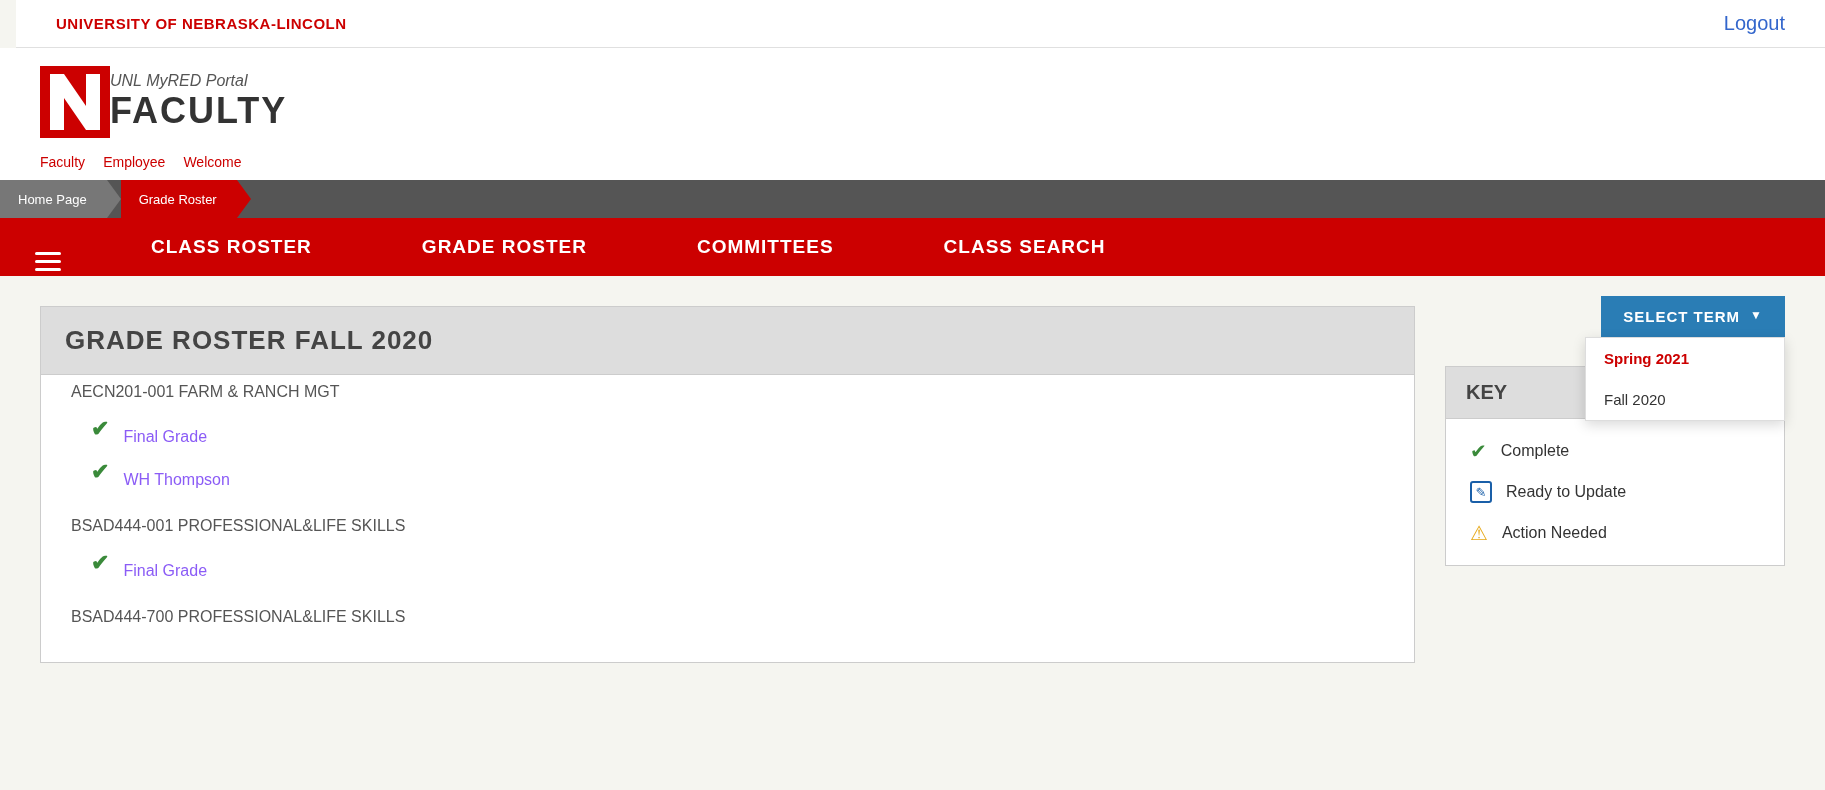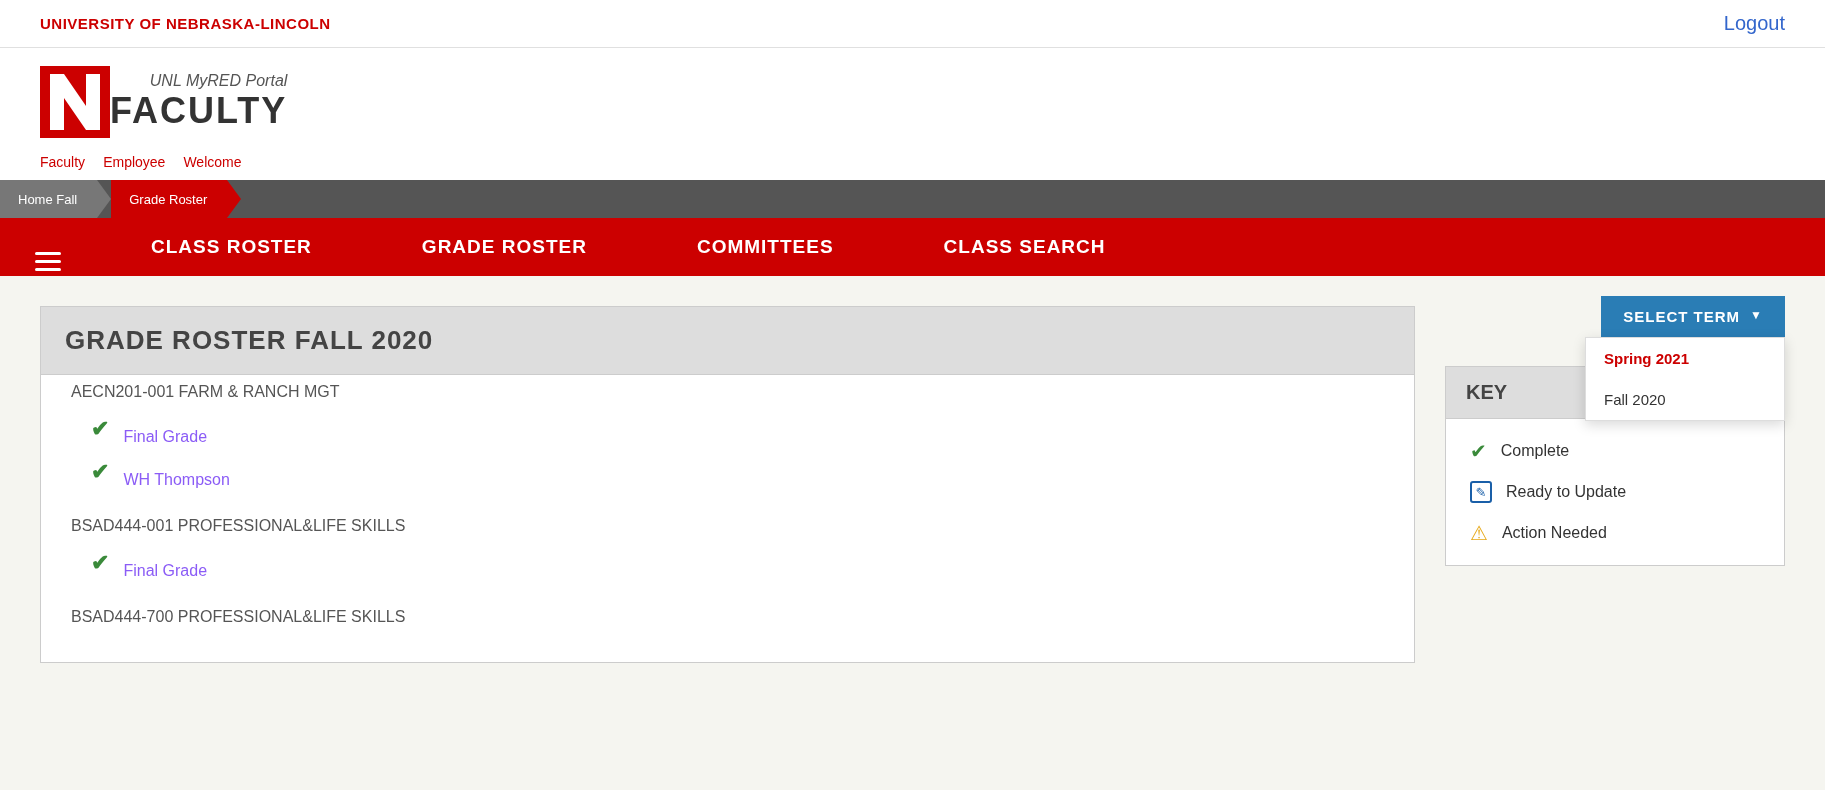--- a/index.html
+++ b/index.html
@@ -6,41 +6,41 @@
     body { font-family: Arial, sans-serif; background: #f5f5f0; min-width: 1825px; }
 
     
     .top-bar {
       display: flex;
       justify-content: space-between;
       align-items: center;
       padding: 12px 40px;
       background: #fff;
       border-bottom: 1px solid #e0e0e0;
+      margin-left: 16px;
     }
     .top-bar-university {
       color: #cc0000;
       font-size: 15px;
       font-weight: 600;
       letter-spacing: 0.5px;
     }
     .top-bar-logout {
       color: #3366cc;
       font-size: 20px;
       cursor: pointer;
       text-decoration: none;
     }
 
     
     .header {
       display: flex;
       align-items: center;
       padding: 18px 40px 10px 40px;
       background: #fff;
-      text-align: right;
     }
     .header-text {
       display: flex;
       flex-direction: column;
     }
     .header-portal {
       font-size: 16px;
       color: #555;
       font-style: italic;
     }
@@ -328,21 +328,21 @@
 </div>
 
 <div class="nav-links">
   <a class="nav-link">Faculty</a>
   <a class="nav-link">Employee</a>
   <a class="nav-link">Welcome</a>
 </div>
 
 <div class="breadcrumb-bar">
   <div class="breadcrumb-item home">
-    <span>Home Fall</span>
+    <span>Home Page</span>
   </div>
   <div class="breadcrumb-item active" style="margin-left:14px;">
     <span>Grade Roster</span>
   </div>
 </div>
 
 <div class="main-nav">
   <div class="hamburger">
     <span></span>
     <span></span>

